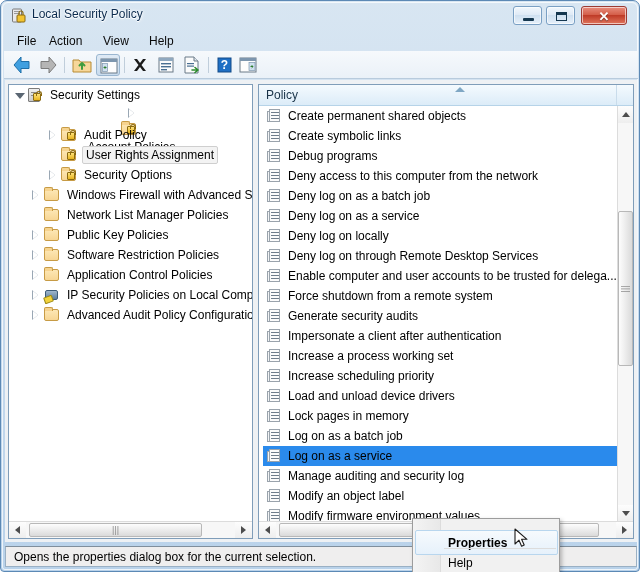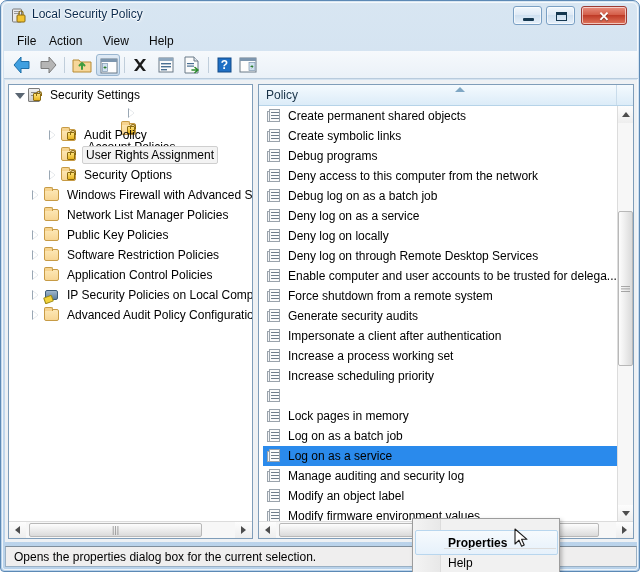--- a/index.html
+++ b/index.html
@@ -801,21 +801,21 @@
           </div>
           <div class="list-row">
             <div class="policy-icon">
               <div class="pi-back"></div>
               <div class="pi-page">
                 <div class="pi-ln" style="top:2px"></div>
                 <div class="pi-ln" style="top:5px"></div>
                 <div class="pi-ln" style="top:8px"></div>
               </div>
             </div>
-            <span class="list-label">Debug log on as a batch job</span>
+            <span class="list-label">Deny log on as a batch job</span>
           </div>
           <div class="list-row">
             <div class="policy-icon">
               <div class="pi-back"></div>
               <div class="pi-page">
                 <div class="pi-ln" style="top:2px"></div>
                 <div class="pi-ln" style="top:5px"></div>
                 <div class="pi-ln" style="top:8px"></div>
               </div>
             </div>
@@ -911,20 +911,21 @@
           </div>
           <div class="list-row">
             <div class="policy-icon">
               <div class="pi-back"></div>
               <div class="pi-page">
                 <div class="pi-ln" style="top:2px"></div>
                 <div class="pi-ln" style="top:5px"></div>
                 <div class="pi-ln" style="top:8px"></div>
               </div>
             </div>
+            <span class="list-label">Load and unload device drivers</span>
           </div>
           <div class="list-row">
             <div class="policy-icon">
               <div class="pi-back"></div>
               <div class="pi-page">
                 <div class="pi-ln" style="top:2px"></div>
                 <div class="pi-ln" style="top:5px"></div>
                 <div class="pi-ln" style="top:8px"></div>
               </div>
             </div>

